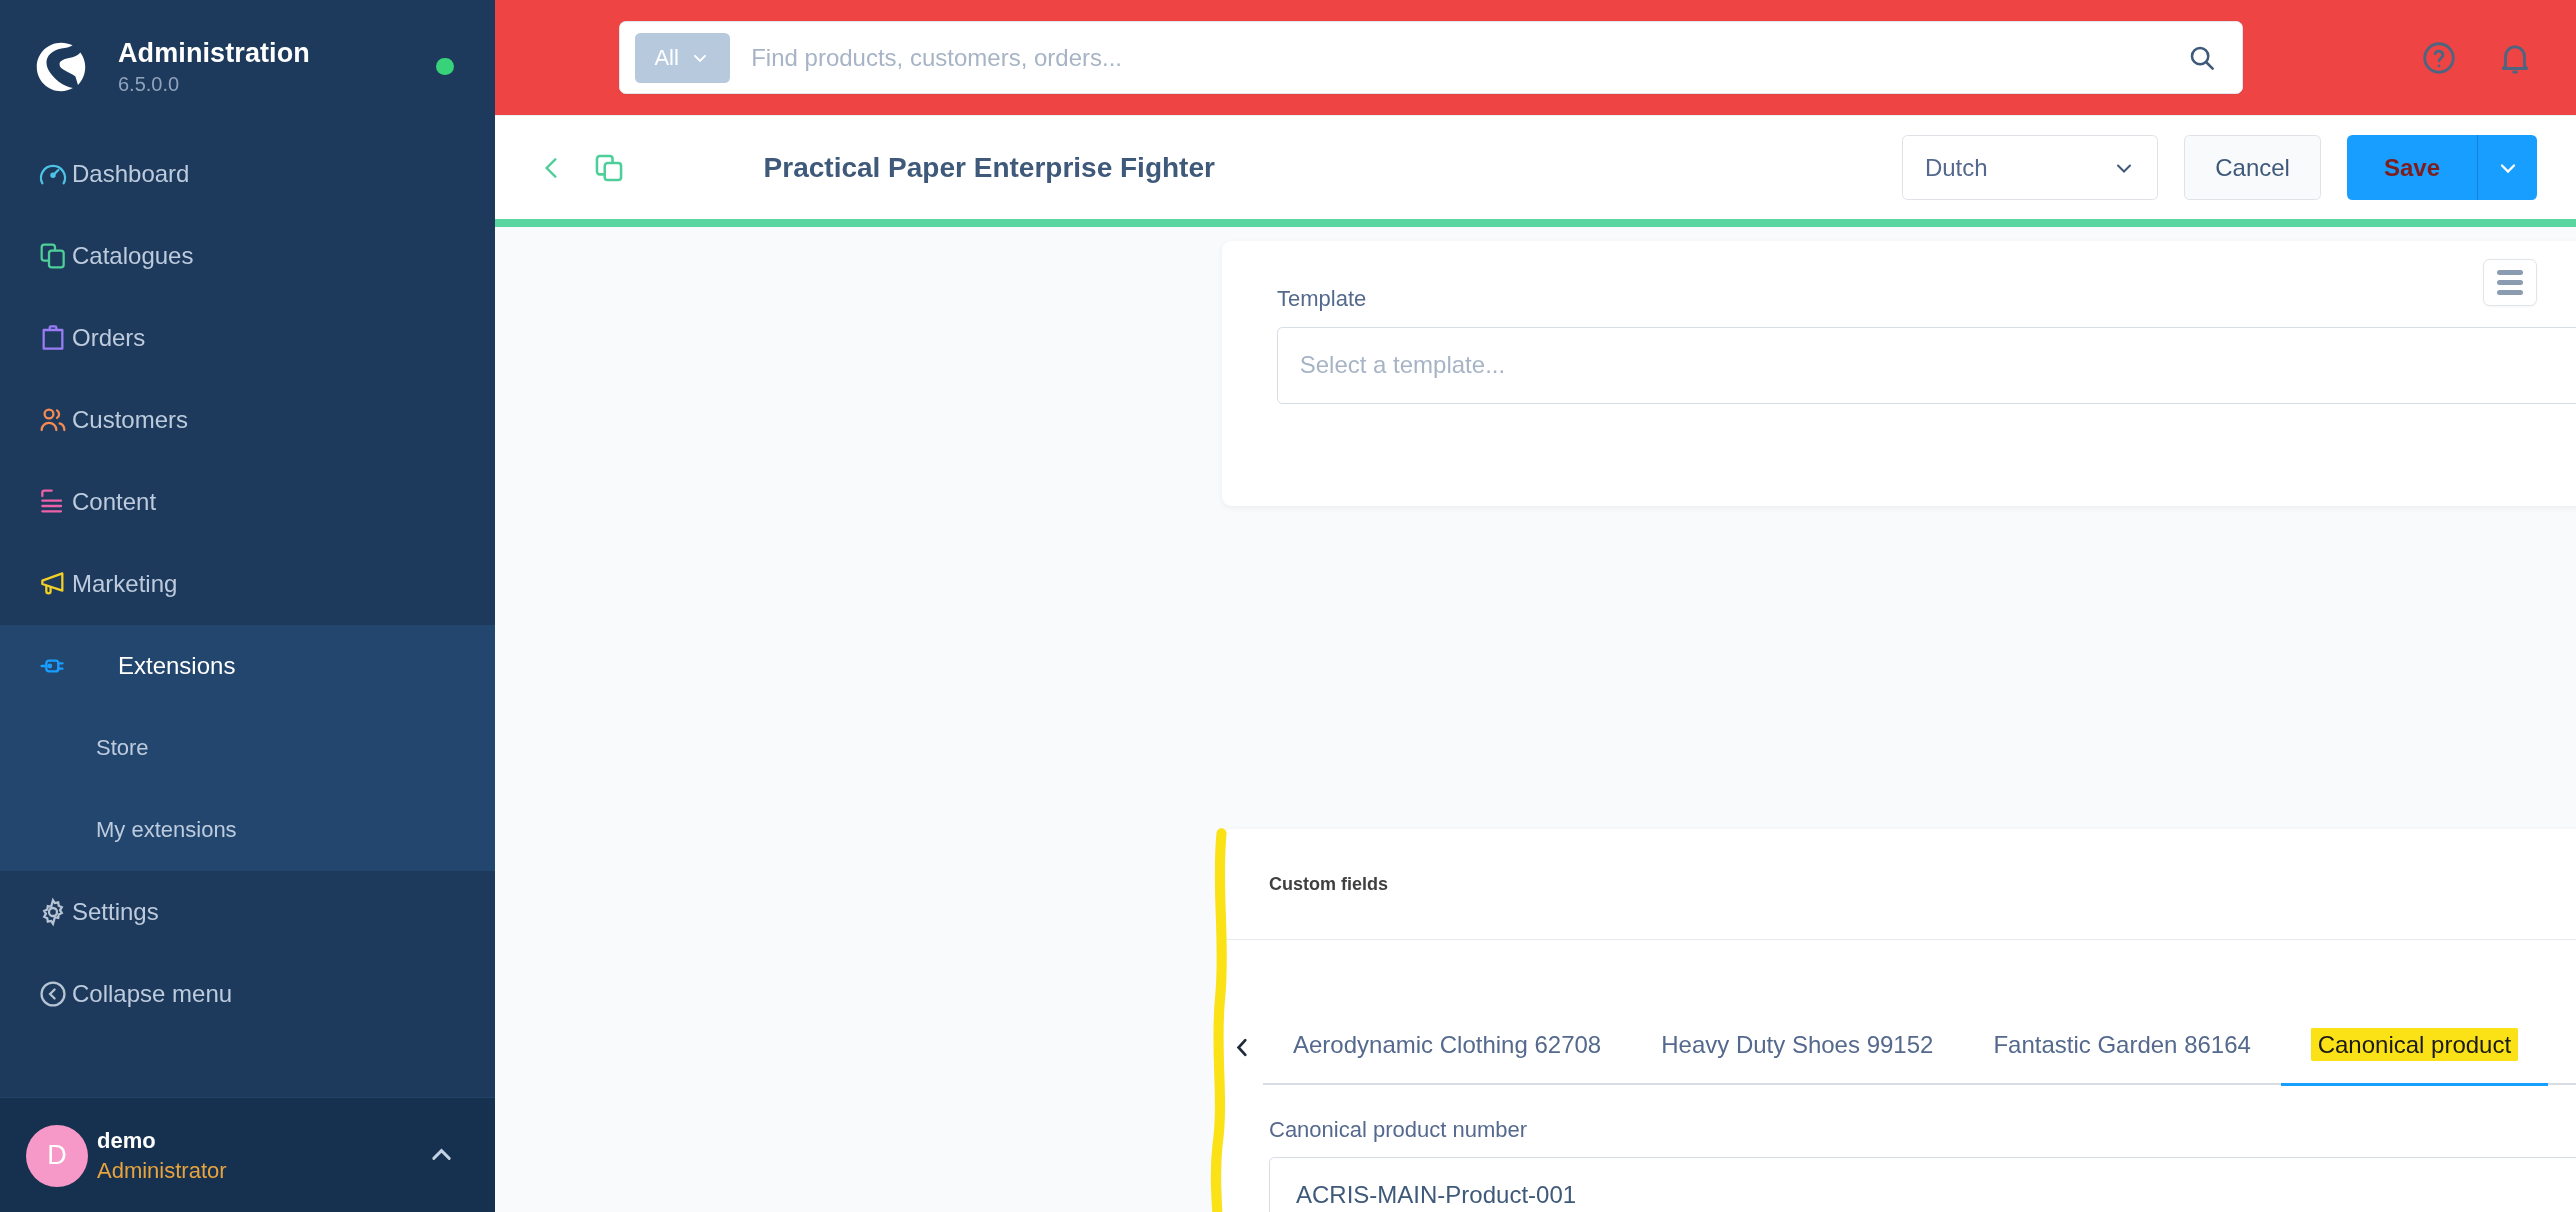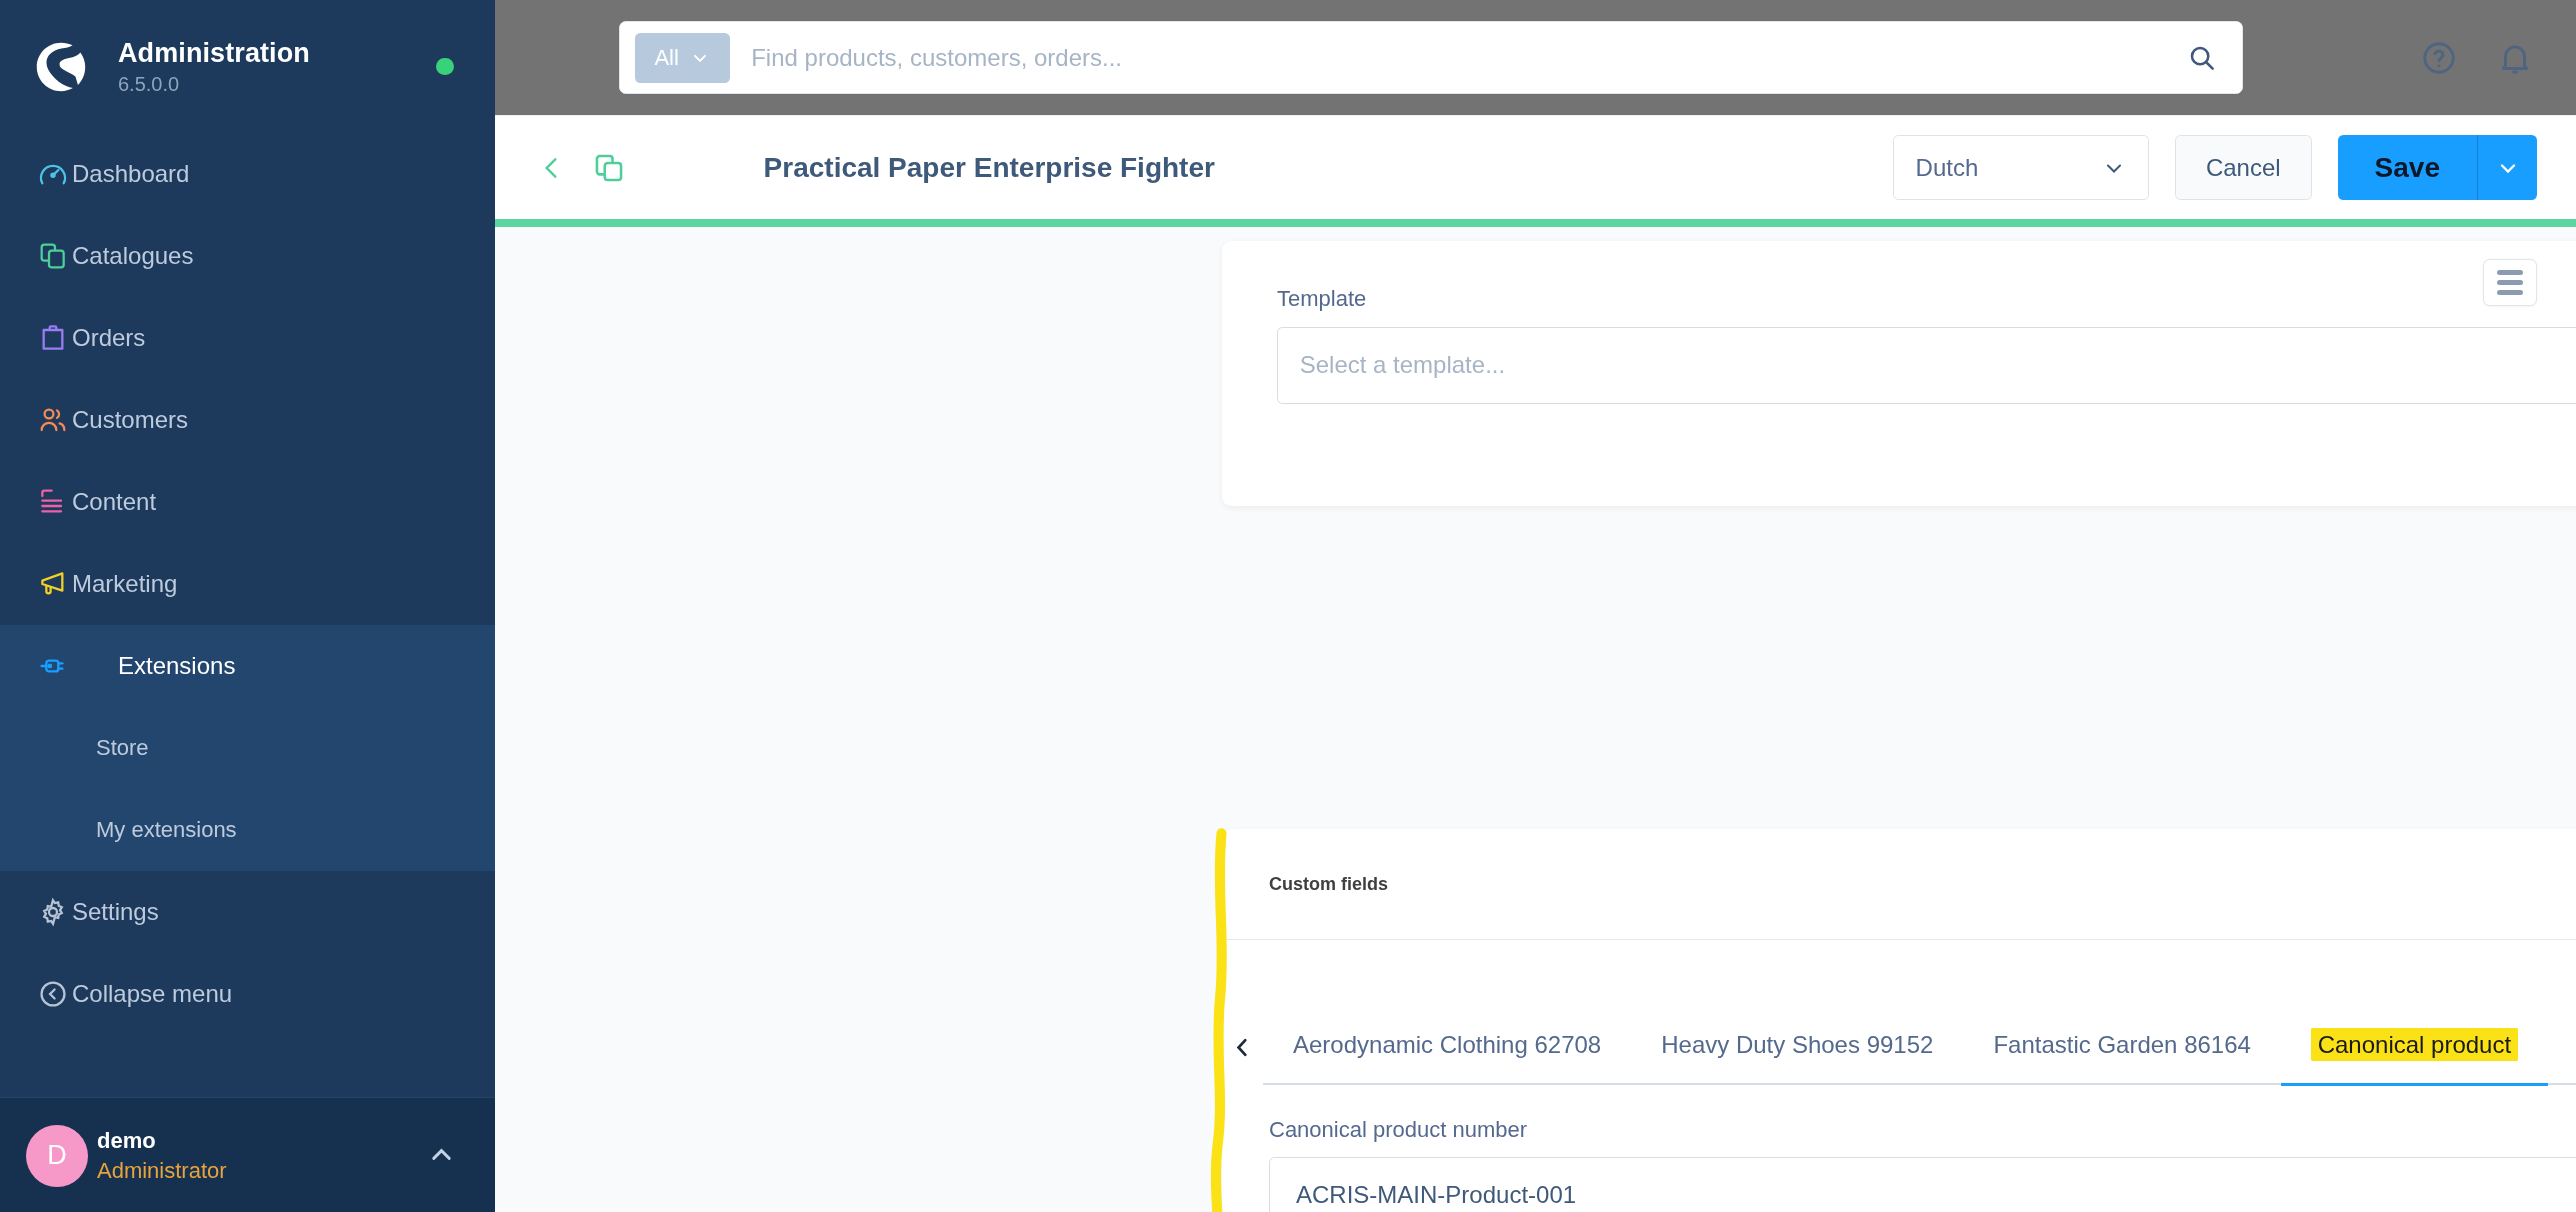--- a/index.html
+++ b/index.html
@@ -75,21 +75,21 @@
   }
   .user-meta { margin-left: 9px; flex: 1; }
   .user-name { color: #ffffff; font-size: 22px; font-weight: bold; line-height: 1.25; }
   .user-role { color: #e8a33d; font-size: 22px; line-height: 1.25; margin-top: 2.7px; }
   .user-caret { color: #c3d2e3; }
 
   
   .main { flex: 1; display: flex; flex-direction: column; background: #f9fafb; min-width: 0; }
 
   .topbar {
-    height: 116px; background: #737373;
+    height: 116px; background: #ef4444;
     display: flex; align-items: center;
     padding: 0 39px 0 0;
     border-bottom: 0.7px solid #eef1f4;
     flex: 0 0 116px;
   }
   .search-wrap {
     width: 1624px; margin: 0 auto;
     height: 73px;
     background: #fff;
     border: 0.7px solid #e3e7ec;
@@ -137,21 +137,21 @@
   }
   .btn-cancel {
     height: 65px; padding: 0 30px;
     border: 0.7px solid #dfe3e8; border-radius: 5.4px;
     background: #f9fafb; color: #3e5979; font-size: 24px;
     display: flex; align-items: center; cursor: pointer;
     font-family: "Liberation Sans", sans-serif;
   }
   .btn-save-group { display: flex; height: 65px; border-radius: 5.4px; overflow: hidden; }
   .btn-save {
-    background: #189eff; color: #0f172a; font-size: 28px; font-weight: bold;
+    background: #189eff; color: #7f1d1d; font-size: 24px; font-weight: bold;
     padding: 0 37px; display: flex; align-items: center; border: none; cursor: pointer;
     font-family: "Liberation Sans", sans-serif;
   }
   .btn-save-caret {
     background: #189eff; width: 60px;
     display: flex; align-items: center; justify-content: center;
     border-left: 0.7px solid #1b7fd0; cursor: pointer;
   }
   .progress-line { height: 8px; background: #5cd6a1; width: 100%; flex: 0 0 8px; }
 

